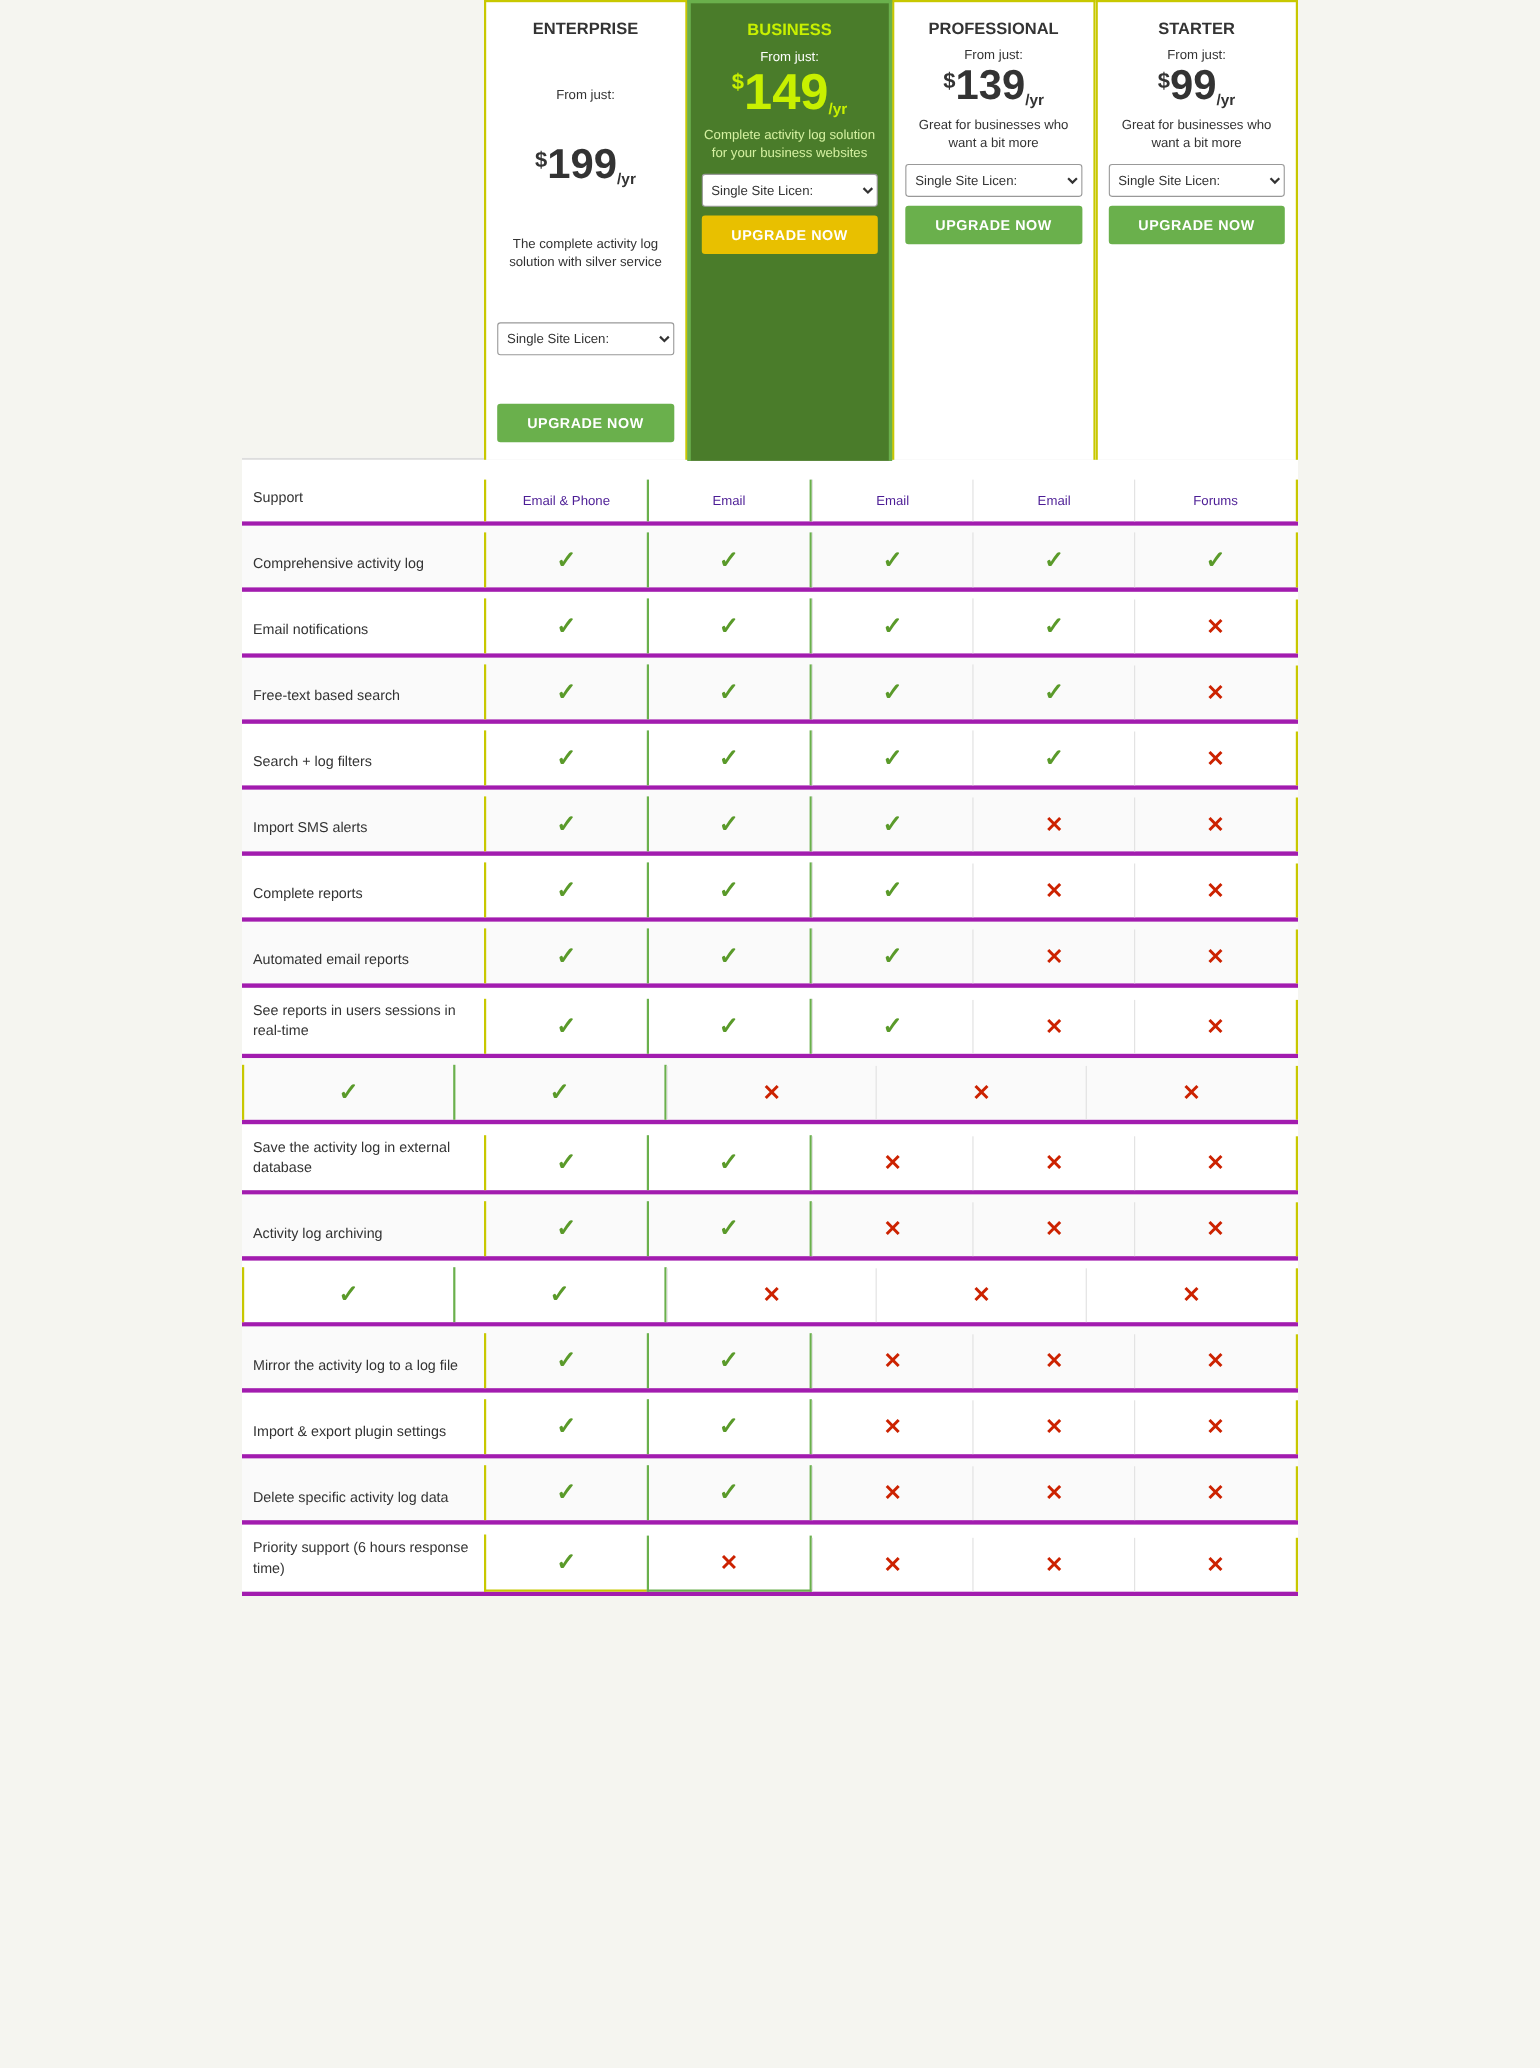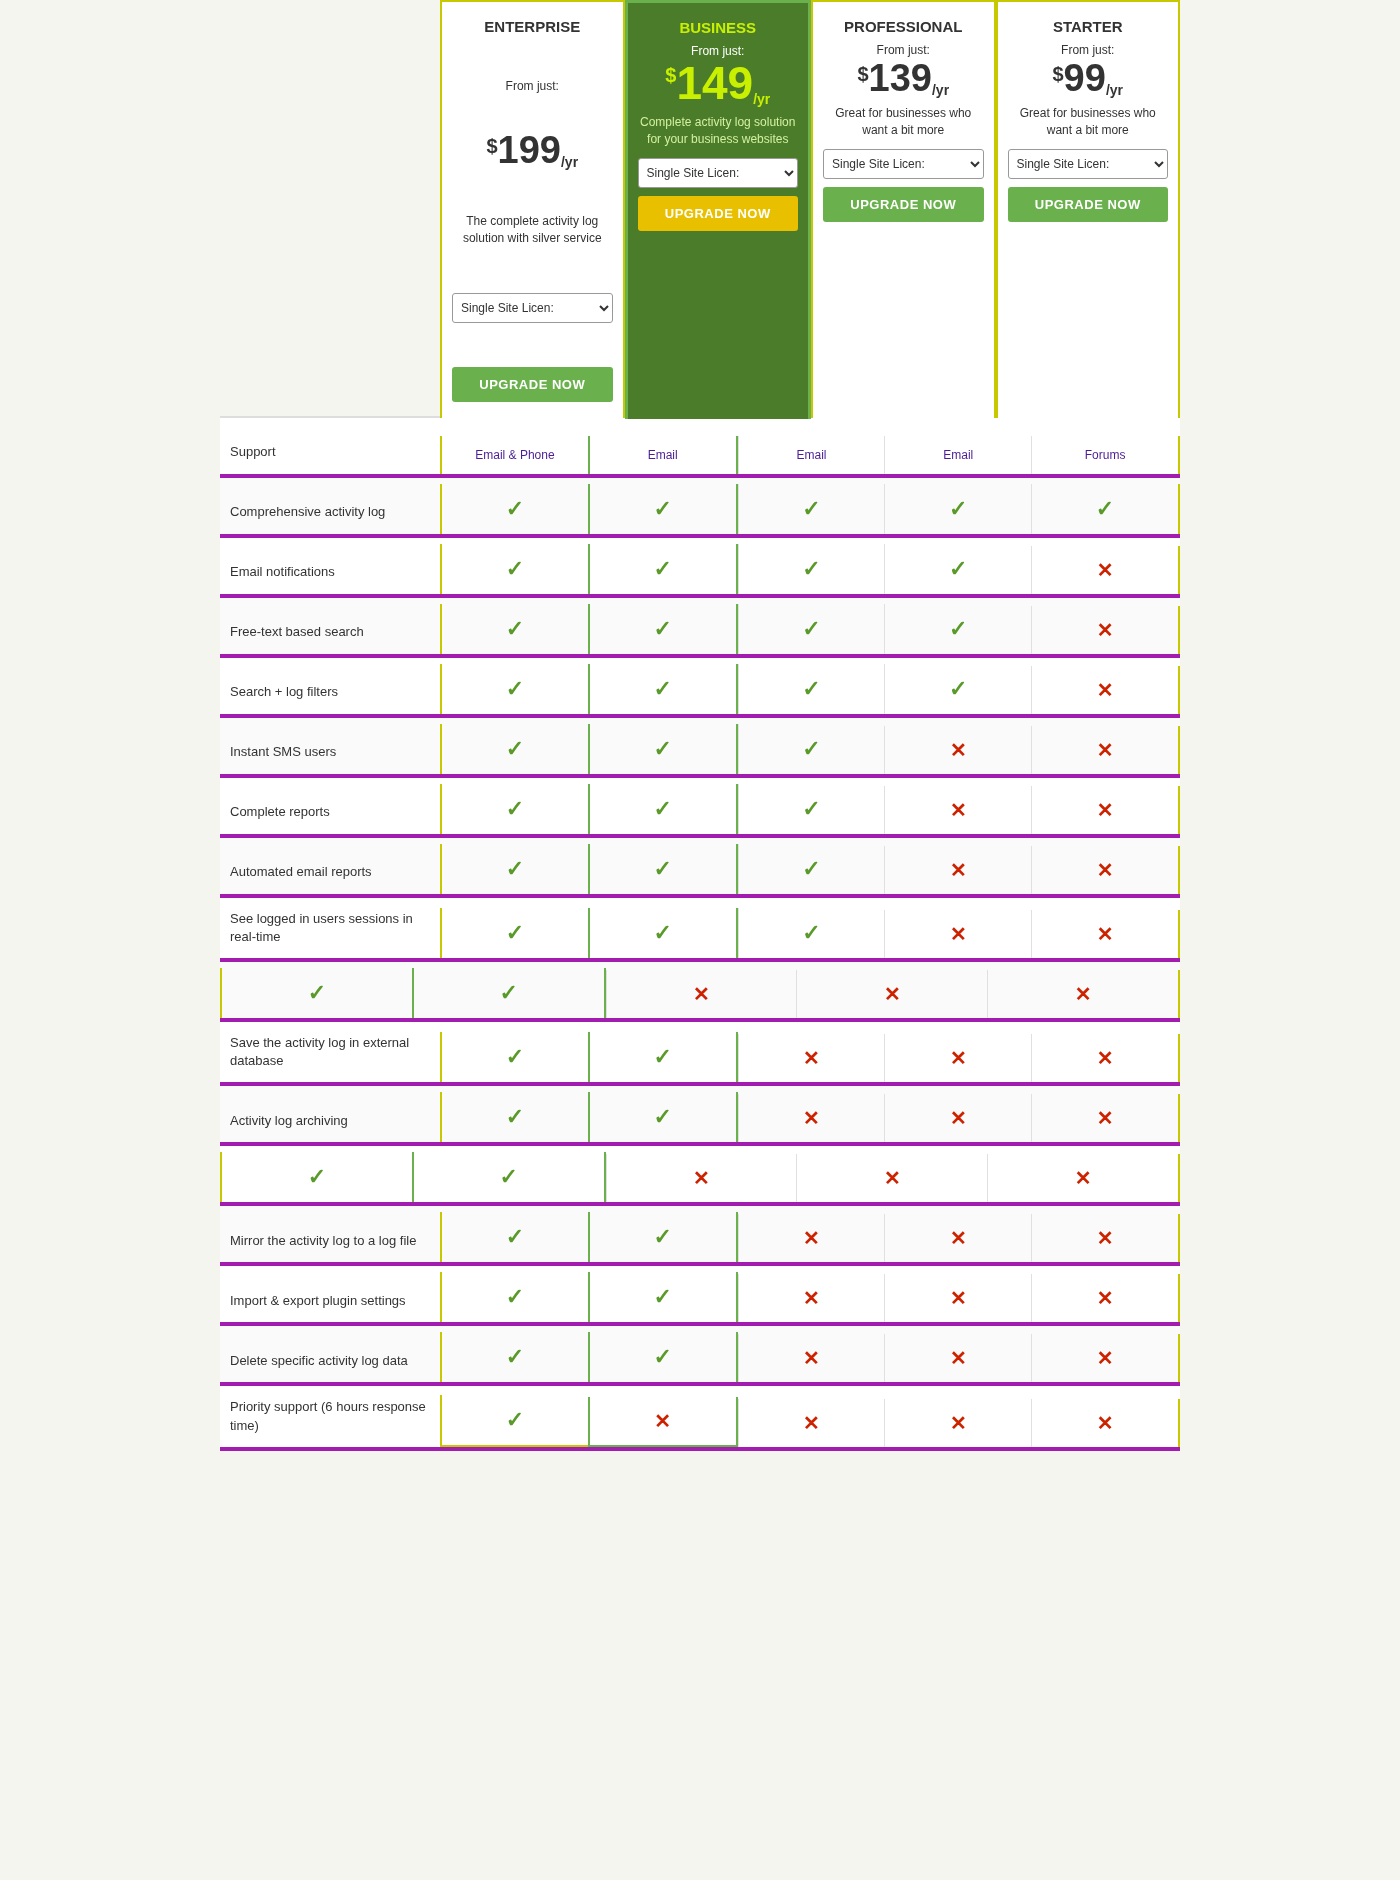--- a/index.html
+++ b/index.html
@@ -299,21 +299,21 @@
       </div>
       <div class="table-row">
         <div class="feature-cell">Search + log filters</div>
         <div class="value-cell enterprise-col"><span class="check">✓</span></div>
         <div class="value-cell business-col"><span class="check">✓</span></div>
         <div class="value-cell professional-col"><span class="check">✓</span></div>
         <div class="value-cell starter-col"><span class="check">✓</span></div>
         <div class="value-cell free-col"><span class="cross">✕</span></div>
       </div>
       <div class="table-row">
-        <div class="feature-cell">Instant SMS users</div>
+        <div class="feature-cell">Import SMS alerts</div>
         <div class="value-cell enterprise-col"><span class="check">✓</span></div>
         <div class="value-cell business-col"><span class="check">✓</span></div>
         <div class="value-cell professional-col"><span class="check">✓</span></div>
         <div class="value-cell starter-col"><span class="cross">✕</span></div>
         <div class="value-cell free-col"><span class="cross">✕</span></div>
       </div>
       <div class="table-row">
         <div class="feature-cell">Complete reports</div>
         <div class="value-cell enterprise-col"><span class="check">✓</span></div>
         <div class="value-cell business-col"><span class="check">✓</span></div>
@@ -323,21 +323,21 @@
       </div>
       <div class="table-row">
         <div class="feature-cell">Automated email reports</div>
         <div class="value-cell enterprise-col"><span class="check">✓</span></div>
         <div class="value-cell business-col"><span class="check">✓</span></div>
         <div class="value-cell professional-col"><span class="check">✓</span></div>
         <div class="value-cell starter-col"><span class="cross">✕</span></div>
         <div class="value-cell free-col"><span class="cross">✕</span></div>
       </div>
       <div class="table-row">
-        <div class="feature-cell">See logged in users sessions in real-time</div>
+        <div class="feature-cell">See reports in users sessions in real-time</div>
         <div class="value-cell enterprise-col"><span class="check">✓</span></div>
         <div class="value-cell business-col"><span class="check">✓</span></div>
         <div class="value-cell professional-col"><span class="check">✓</span></div>
         <div class="value-cell starter-col"><span class="cross">✕</span></div>
         <div class="value-cell free-col"><span class="cross">✕</span></div>
       </div>
       <div class="table-row">
         <div class="value-cell enterprise-col"><span class="check">✓</span></div>
         <div class="value-cell business-col"><span class="check">✓</span></div>
         <div class="value-cell professional-col"><span class="cross">✕</span></div>

